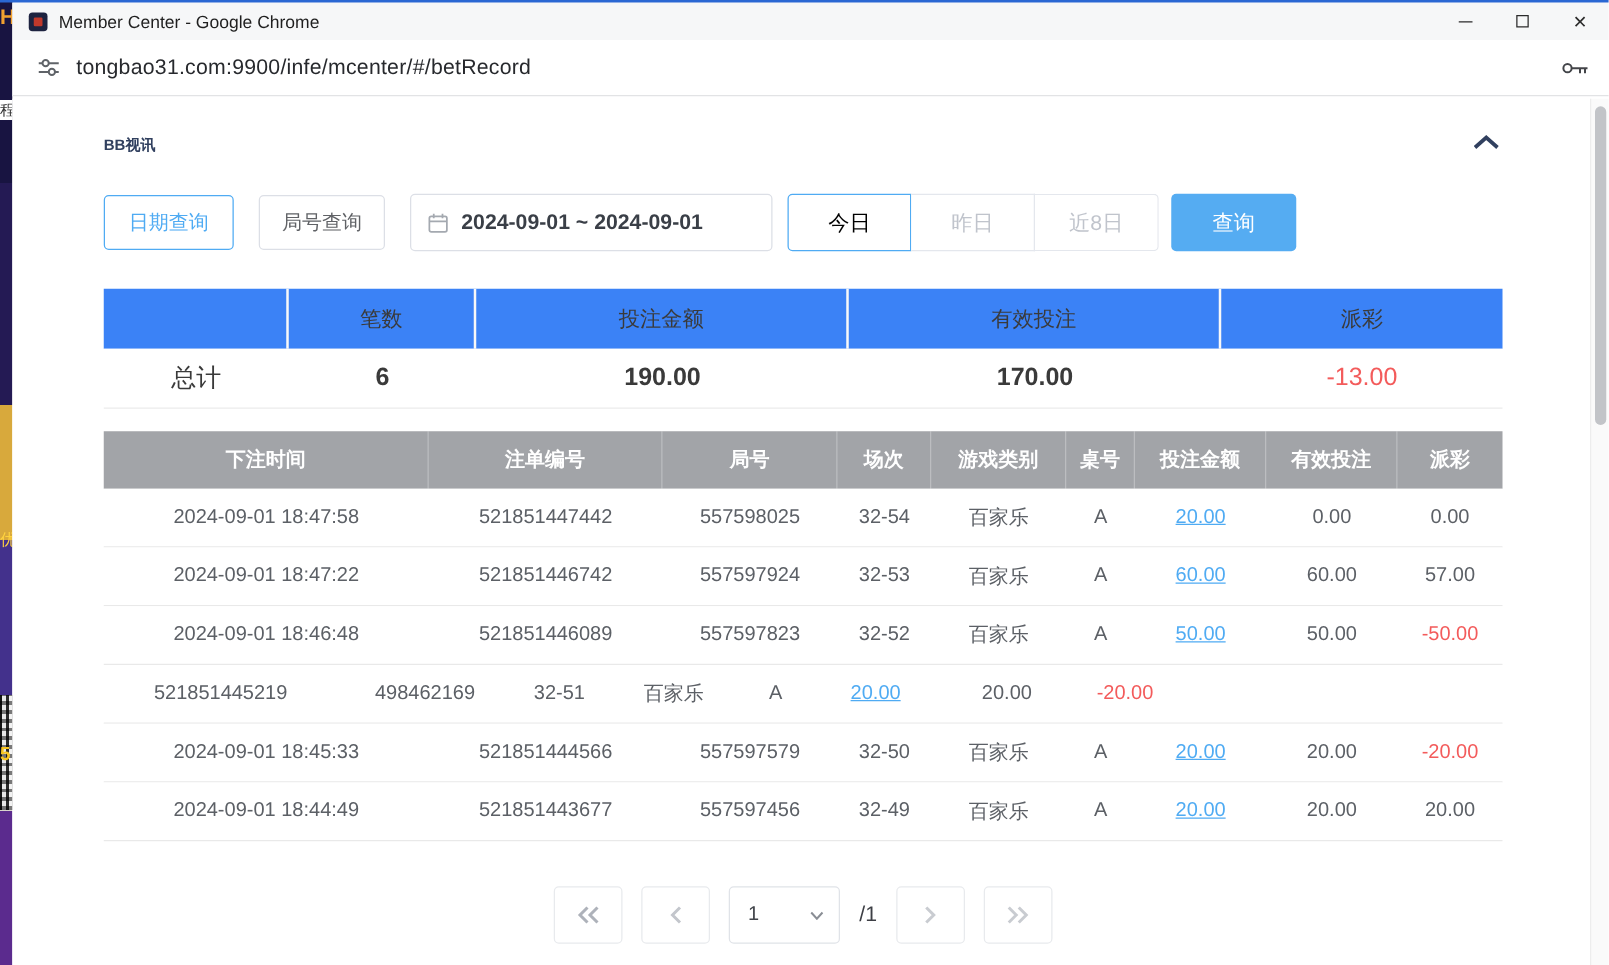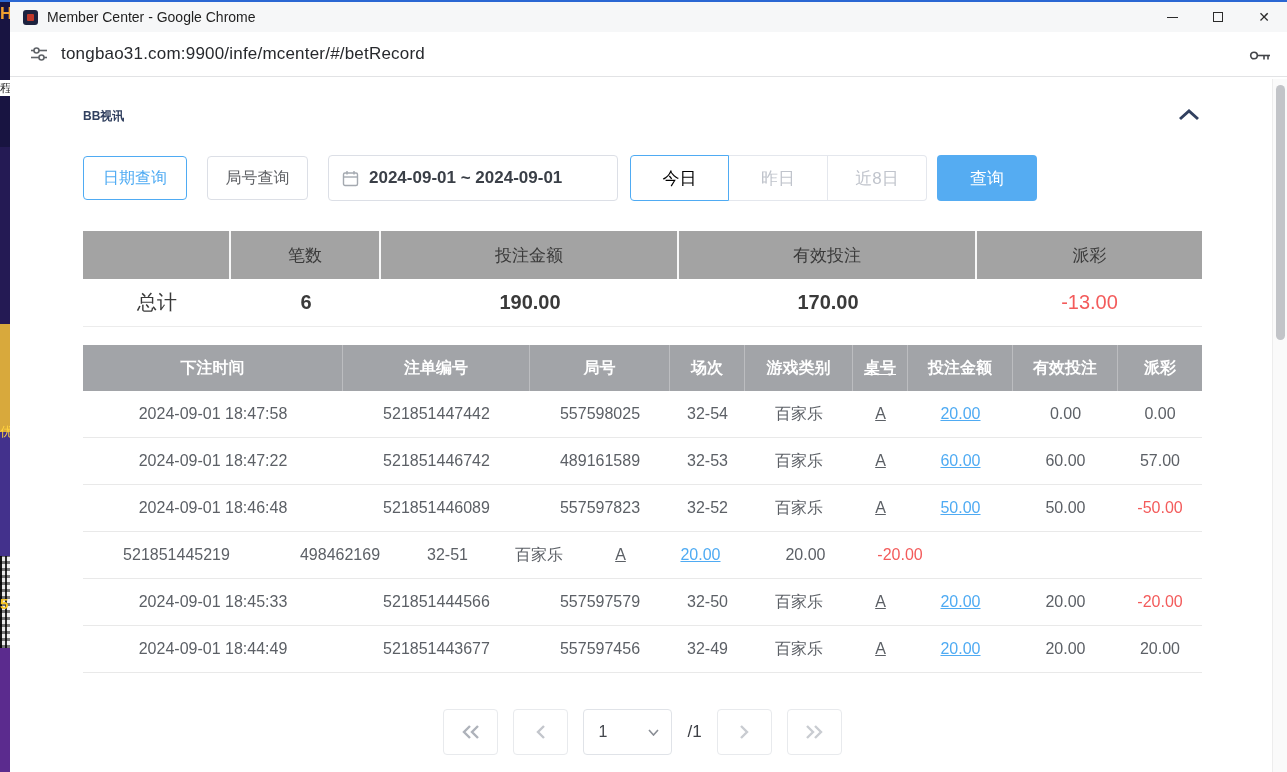--- a/index.html
+++ b/index.html
@@ -63,36 +63,36 @@
   .quick-group { margin-left:12px; display:flex; }
   .quick-btn { width:99px; height:46px; display:flex; align-items:center; justify-content:center; font-size:17px;
     background:#fff; border:1px solid #e4e7ed; border-left-width:0; color:#c0c4cc; cursor:pointer; }
   .quick-btn:first-child { border-left-width:1px; border-radius:4px 0 0 4px; }
   .quick-btn:last-child { border-radius:0 4px 4px 0; }
   .quick-active { border:1px solid #4fabf3 !important; color:#000000; }
   .search-btn { margin-left:10px; width:100px; height:46px; background:#55acf2; color:#ffffff; border:none; font-size:17px; }
 
   
   .summary { margin-top:30px; width:1119px; }
-  .summary-header { display:flex; height:48px; background:#a3a3a3; }
+  .summary-header { display:flex; height:48px; background:#3b82f6; }
   .summary-header .cell { border-right:2px solid #f8f8f8; font-size:17px; color:#3a3a3a; }
   .summary-header .cell:last-child { border-right:none; }
   .summary-row { display:flex; height:48px; background:#fff; border-bottom:1px solid #ececec; font-size:20px; color:#3a3a3a; }
   .cell { display:flex; align-items:center; justify-content:center; }
   .s0{width:148px;} .s1{width:150px;} .s2{width:298px;} .s3{width:298px;} .s4{width:225px;}
   .bold { font-weight:bold; }
 
   
   .bet-table { margin-top:18px; width:1119px; }
   .table-header { display:flex; height:46px; background:#a2a4a8; }
   .table-header .cell { color:#ffffff; font-size:16px; font-weight:bold; border-right:1px solid rgba(255,255,255,.28); }
   .table-header .cell:last-child { border-right:none; }
   .table-row { display:flex; height:47px; border-bottom:1px solid #e9e9e9; font-size:16px; color:#5c6066; background:#fff; }
   .m0{width:260px;} .m1{width:187px;} .m2{width:140px;} .m3{width:75px;} .m4{width:108px;}
-  .m5{width:55px;text-decoration:underline;} .m6{width:105px;} .m7{width:105px;} .m8{width:84px;}
+  .m5{width:55px;} .m6{width:105px;} .m7{width:105px;} .m8{width:84px;}
   .bet-link { color:#4fabf3; text-decoration:underline; cursor:pointer; }
   .negative { color:#f35b5b; }
 
   
   .pagination { margin-top:36px; display:flex; justify-content:center; align-items:center; gap:15px; }
   .page-btn { width:55px; height:46px; border:1px solid #e8eaed; border-radius:4px; background:#fff;
     display:flex; align-items:center; justify-content:center; cursor:pointer; }
   .page-select { width:89px; height:46px; border:1px solid #e0e3e8; border-radius:4px; background:#fff;
     display:flex; align-items:center; justify-content:space-between; padding:0 12px 0 14px; font-size:16px; color:#43464c; cursor:pointer; }
   .page-total { font-size:17px; color:#3d3f45; }
@@ -229,21 +229,21 @@
           <div class="cell m4">百家乐</div>
           <div class="cell m5">A</div>
           <div class="cell m6 bet-link">20.00</div>
           <div class="cell m7">0.00</div>
           <div class="cell m8 js-neg">0.00</div>
         </div>
 
         <div class="table-row">
           <div class="cell m0">2024-09-01 18:47:22</div>
           <div class="cell m1">521851446742</div>
-          <div class="cell m2">489161589</div>
+          <div class="cell m2">557597924</div>
           <div class="cell m3">32-53</div>
           <div class="cell m4">百家乐</div>
           <div class="cell m5">A</div>
           <div class="cell m6 bet-link">60.00</div>
           <div class="cell m7">60.00</div>
           <div class="cell m8 js-neg">57.00</div>
         </div>
 
         <div class="table-row">
           <div class="cell m0">2024-09-01 18:46:48</div>

